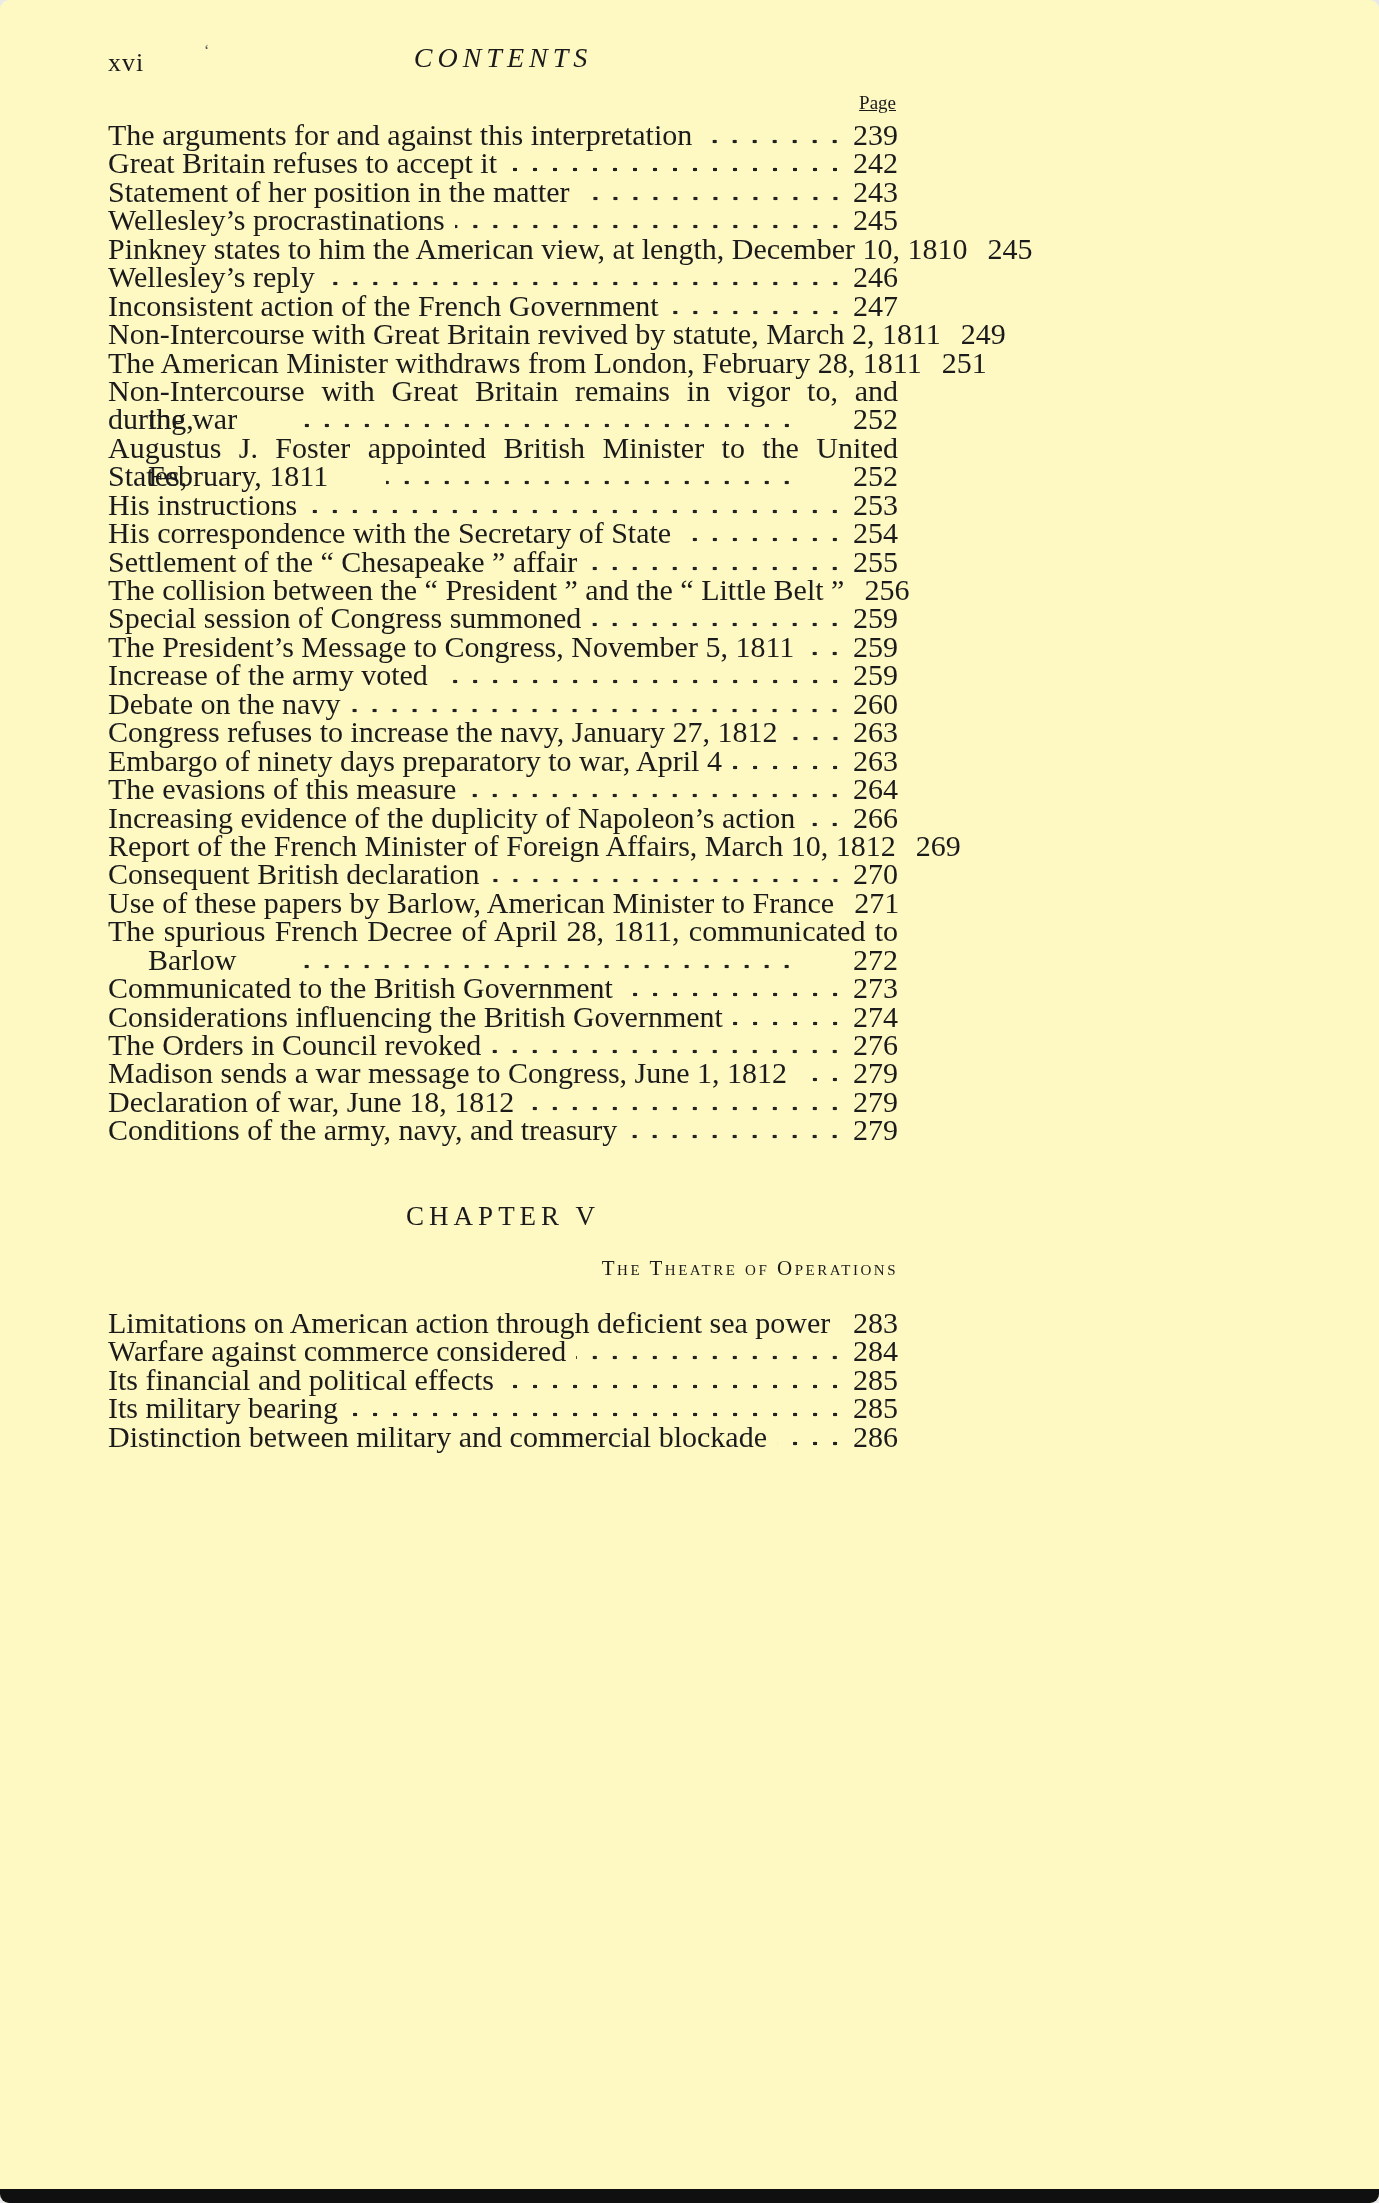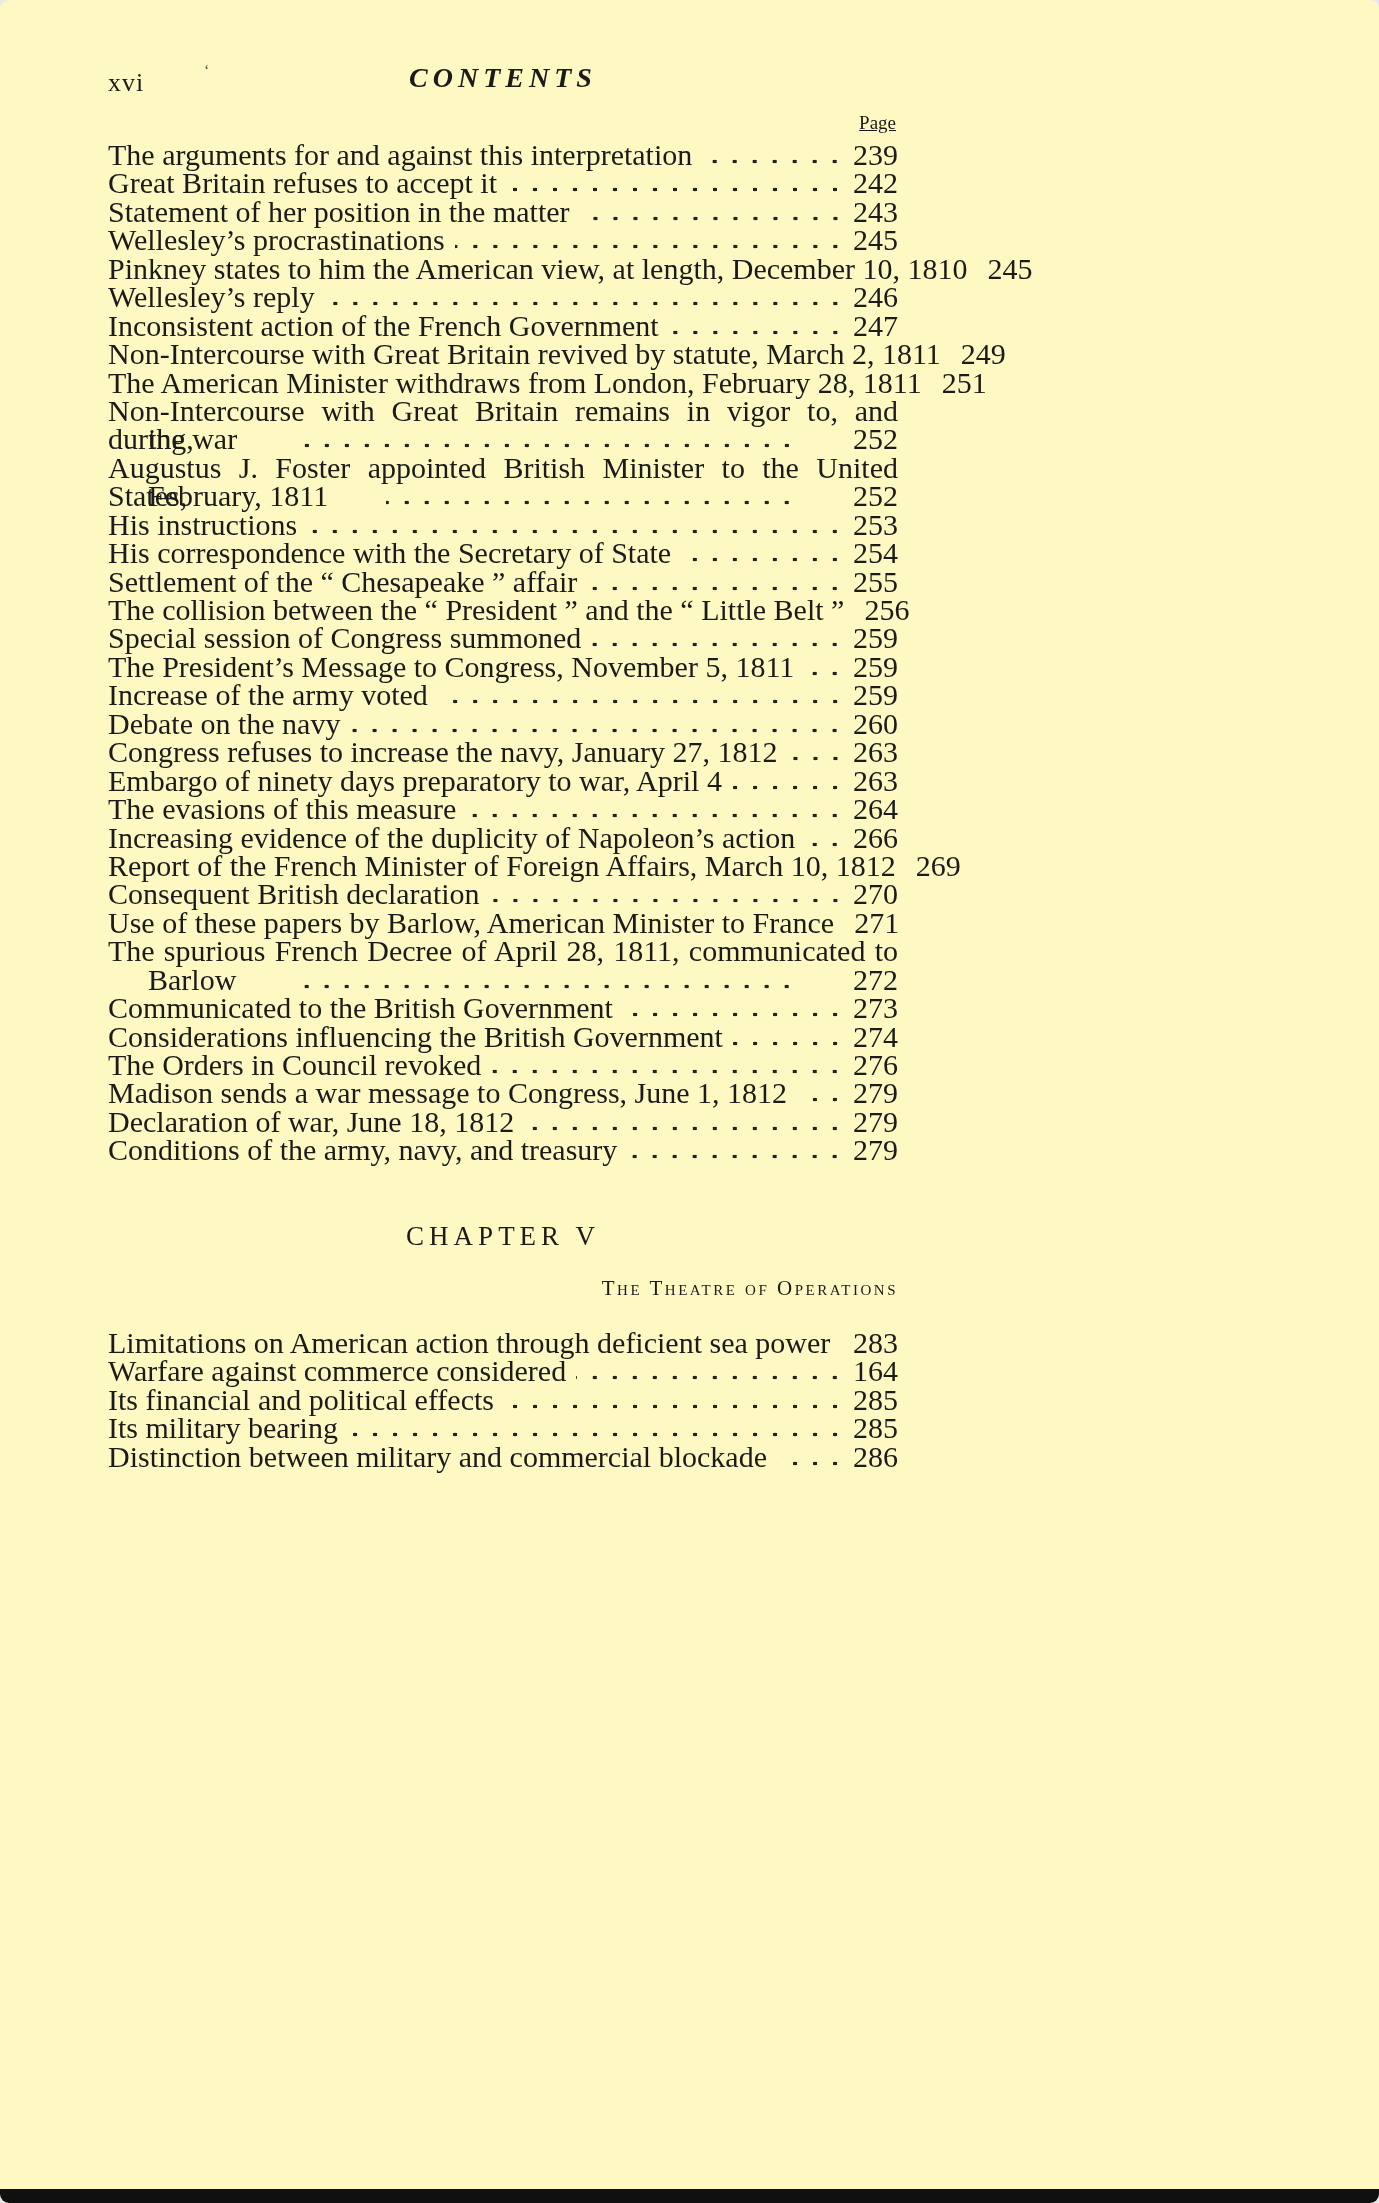--- a/index.html
+++ b/index.html
@@ -28,22 +28,21 @@
   }
   .folio-mark {
     position: absolute; left: 96px; top: 0;
     font-size: 16px; color: #555;
   }
   .contents-title {
     text-align: center;
     font-style: italic;
     font-size: 28px;
     letter-spacing: 5px;
-    font-weight: bold;
-    margin-top: 20px;
+    font-weight: normal;
   }
   .page-label {
     text-align: right;
     font-size: 19px;
     margin-top: 12px;
     padding-right: 2px;
     text-decoration: underline;
   }
   .toc { margin-top: 7px; font-size: 30px; }
   .row {
@@ -296,21 +295,21 @@
     <div class="toc toc-second">
 
     <div class="row">
           <span class="text">Limitations on American action through deficient sea power</span>
           <span class="leader"></span>
           <span class="pagenum">283</span>
         </div>
         <div class="row">
           <span class="text">Warfare against commerce considered</span>
           <span class="leader"></span>
-          <span class="pagenum">164</span>
+          <span class="pagenum">284</span>
         </div>
         <div class="row">
           <span class="text">Its financial and political effects</span>
           <span class="leader"></span>
           <span class="pagenum">285</span>
         </div>
         <div class="row">
           <span class="text">Its military bearing</span>
           <span class="leader"></span>
           <span class="pagenum">285</span>

